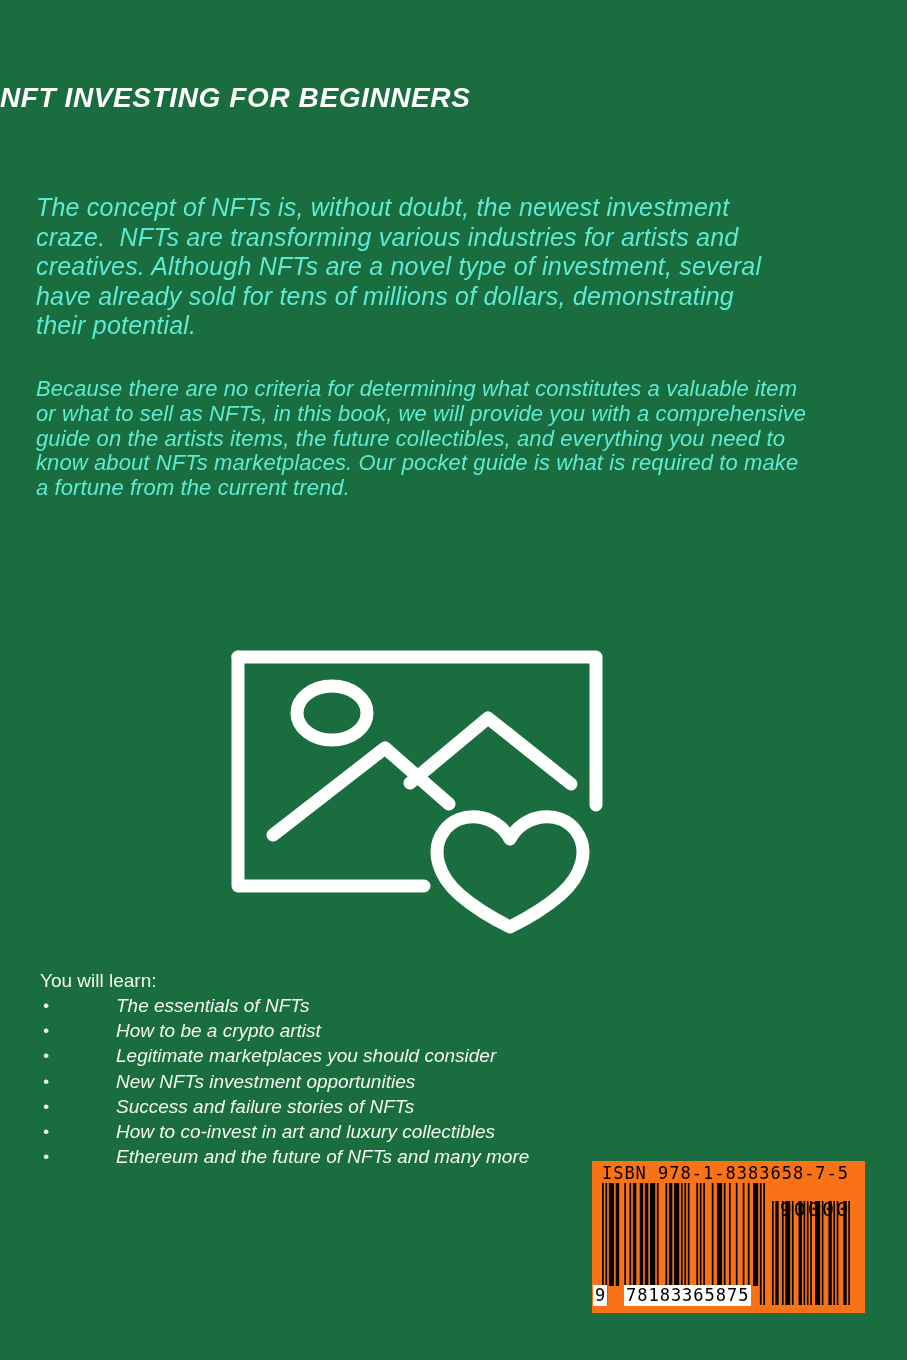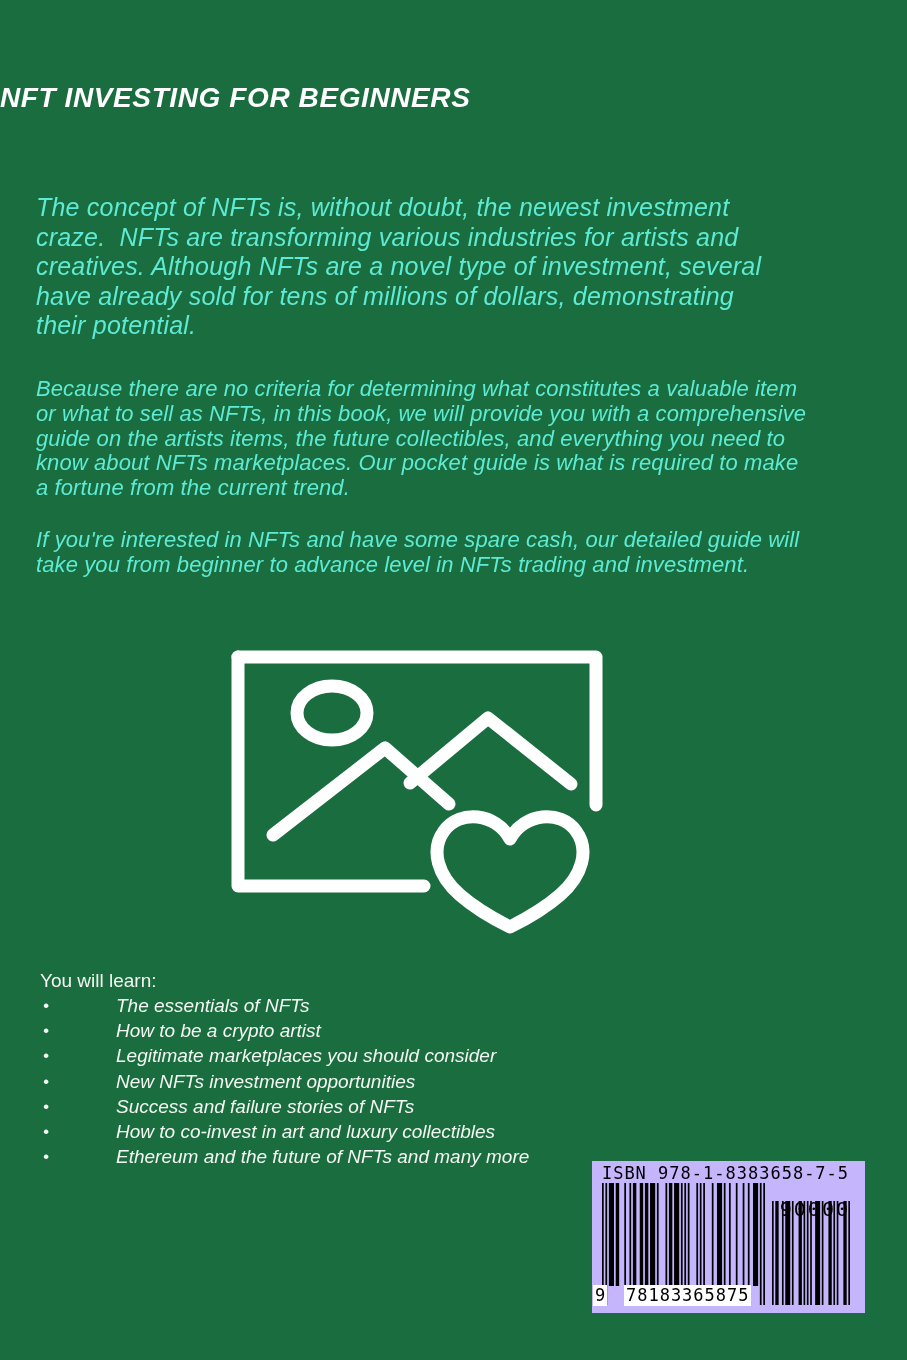--- a/index.html
+++ b/index.html
@@ -48,21 +48,21 @@
   }
   .learn-list li::before {
     content: "\2022";
     position: absolute; left: 3px; top: 0;
     font-size: 17px;
   }
 
   .bc-box {
     position: absolute; left: 592px; top: 1161px;
     width: 273px; height: 152px;
-    background: #c4b5fd;
+    background: #f97316;
     color: #000000;
     font-family: "DejaVu Sans Mono", monospace;
   }
   .bc-isbn {
     position: absolute; top: 2px; left: 0; right: 6px;
     text-align: center;
     font-size: 17px;
     letter-spacing: 1px;
     white-space: pre;
   }
@@ -103,24 +103,20 @@
   </div>
 
   <div class="para p2">
     <div class="ln">Because there are no criteria for determining what constitutes a valuable item</div>
     <div class="ln">or what to sell as NFTs, in this book, we will provide you with a comprehensive</div>
     <div class="ln">guide on the artists items, the future collectibles, and everything you need to</div>
     <div class="ln">know about NFTs marketplaces. Our pocket guide is what is required to make</div>
     <div class="ln">a fortune from the current trend.</div>
   </div>
 
-  <div class="para p3">
-    <div class="ln">If you're interested in NFTs and have some spare cash, our detailed guide will</div>
-    <div class="ln">take you from beginner to advance level in NFTs trading and investment.</div>
-  </div>
 
   <div class="picture">
     <svg viewBox="0 0 378 295">
       <path class="st" d="M 10 14 H 368 V 162"></path>
       <path class="st" d="M 10 14 V 243 H 196"></path>
       <ellipse class="st" cx="104" cy="70" rx="35" ry="27"></ellipse>
       <path class="st" d="M 45 192 L 157 105 L 221 161"></path>
       <path class="st" d="M 182 140 L 260 75 L 343 141"></path>
       <path class="st" d="M 282 196 C 268 170 232 166 216 188 C 202 207 210 233 232 252 C 248 266 268 277 282 284 C 296 277 316 266 332 252 C 354 233 362 207 348 188 C 332 166 296 170 282 196 Z"></path>
     </svg>

